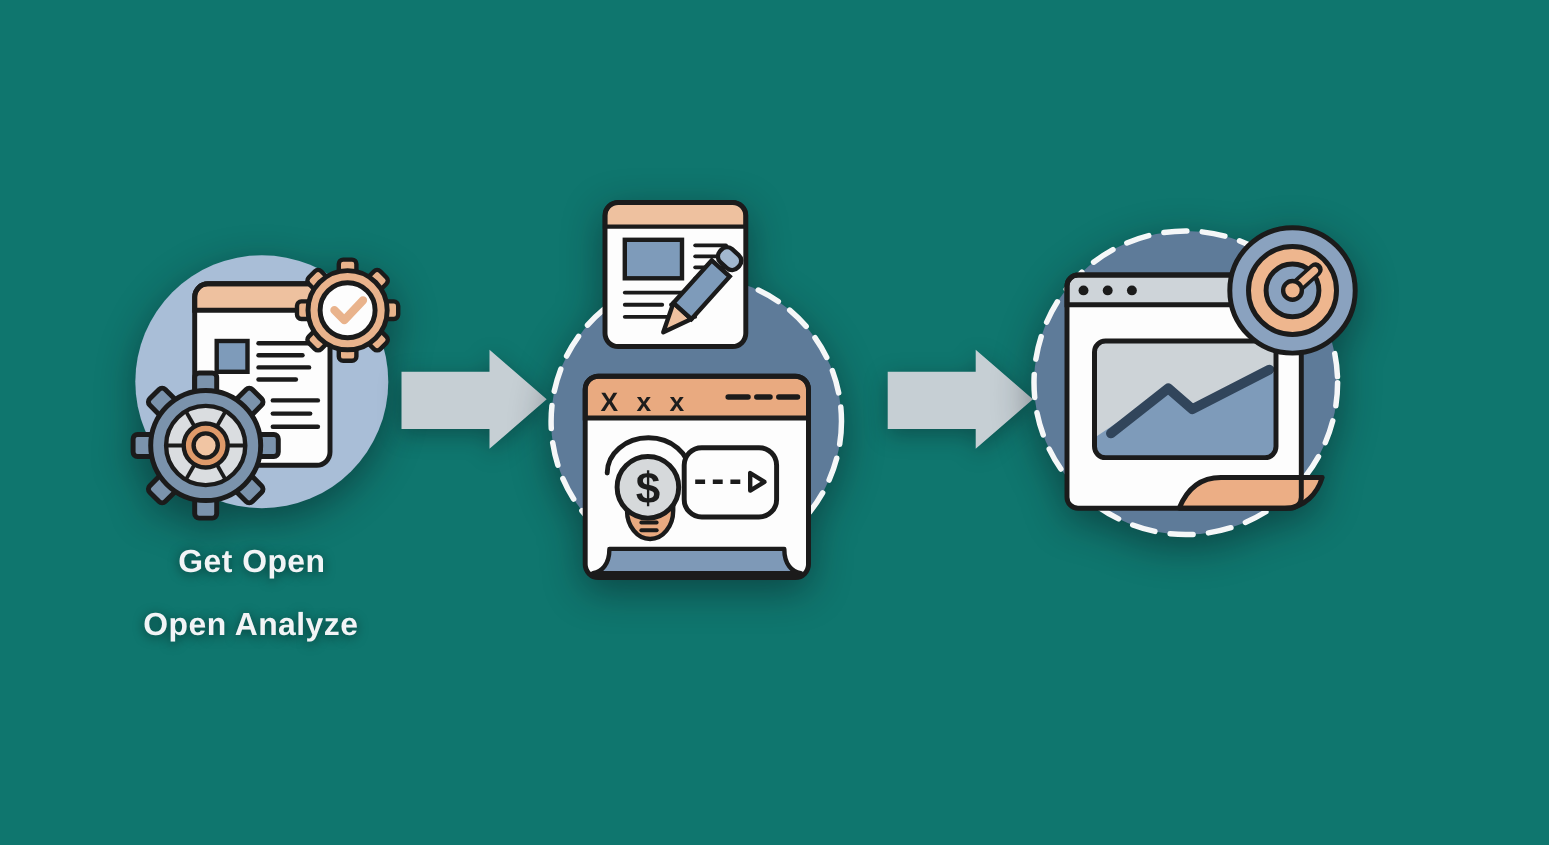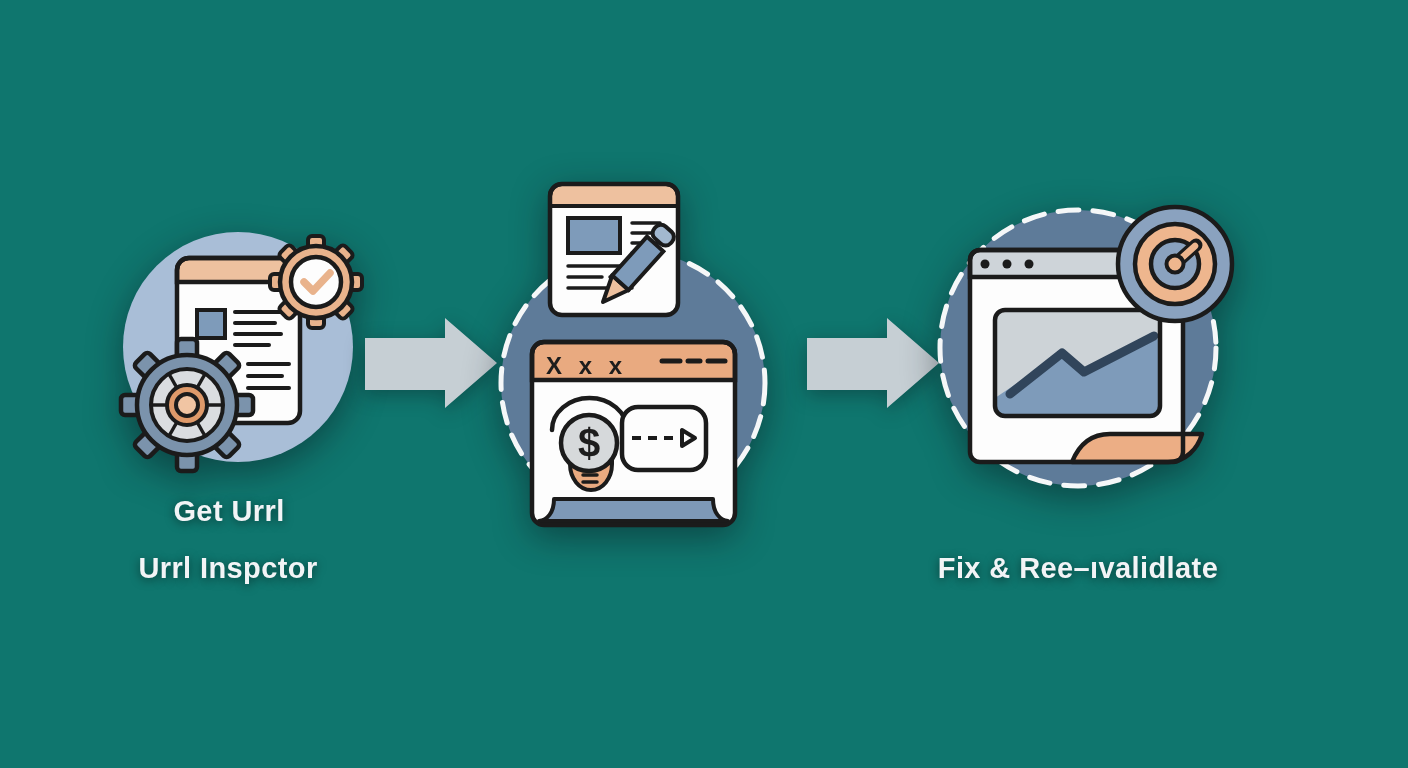--- a/index.html
+++ b/index.html
@@ -173,17 +173,16 @@
     <g>
       <circle cx="243" cy="66" r="57" fill="#8aa2bf" stroke="#1b1b1b" stroke-width="4.5"></circle>
       <circle cx="243" cy="66" r="40" fill="#eeb68e" stroke="#1b1b1b" stroke-width="4.5"></circle>
       <circle cx="243" cy="66" r="24" fill="#8aa2bf" stroke="#1b1b1b" stroke-width="4.5"></circle>
       <line x1="243" y1="66" x2="264" y2="47" stroke="#1b1b1b" stroke-width="13" stroke-linecap="round"></line>
       <line x1="243" y1="66" x2="263" y2="48" stroke="#eeb68e" stroke-width="6.5" stroke-linecap="round"></line>
       <circle cx="243" cy="66" r="8.5" fill="#eeb68e" stroke="#1b1b1b" stroke-width="4"></circle>
     </g>
   </svg>
 
-  <div class="label" style="left:229px;top:495px">Get Urrl</div>
-  <div class="label" style="left:228px;top:552px">Urrl Inspctor</div>
-  <div class="label" style="left:1078px;top:552px">Fix &amp; Ree–ıvalidlate</div>
+  <div class="label" style="left:229px;top:495px">Get Open</div>
+  <div class="label" style="left:228px;top:552px">Open Analyze</div>
 
 </div>
 
 </body></html>

